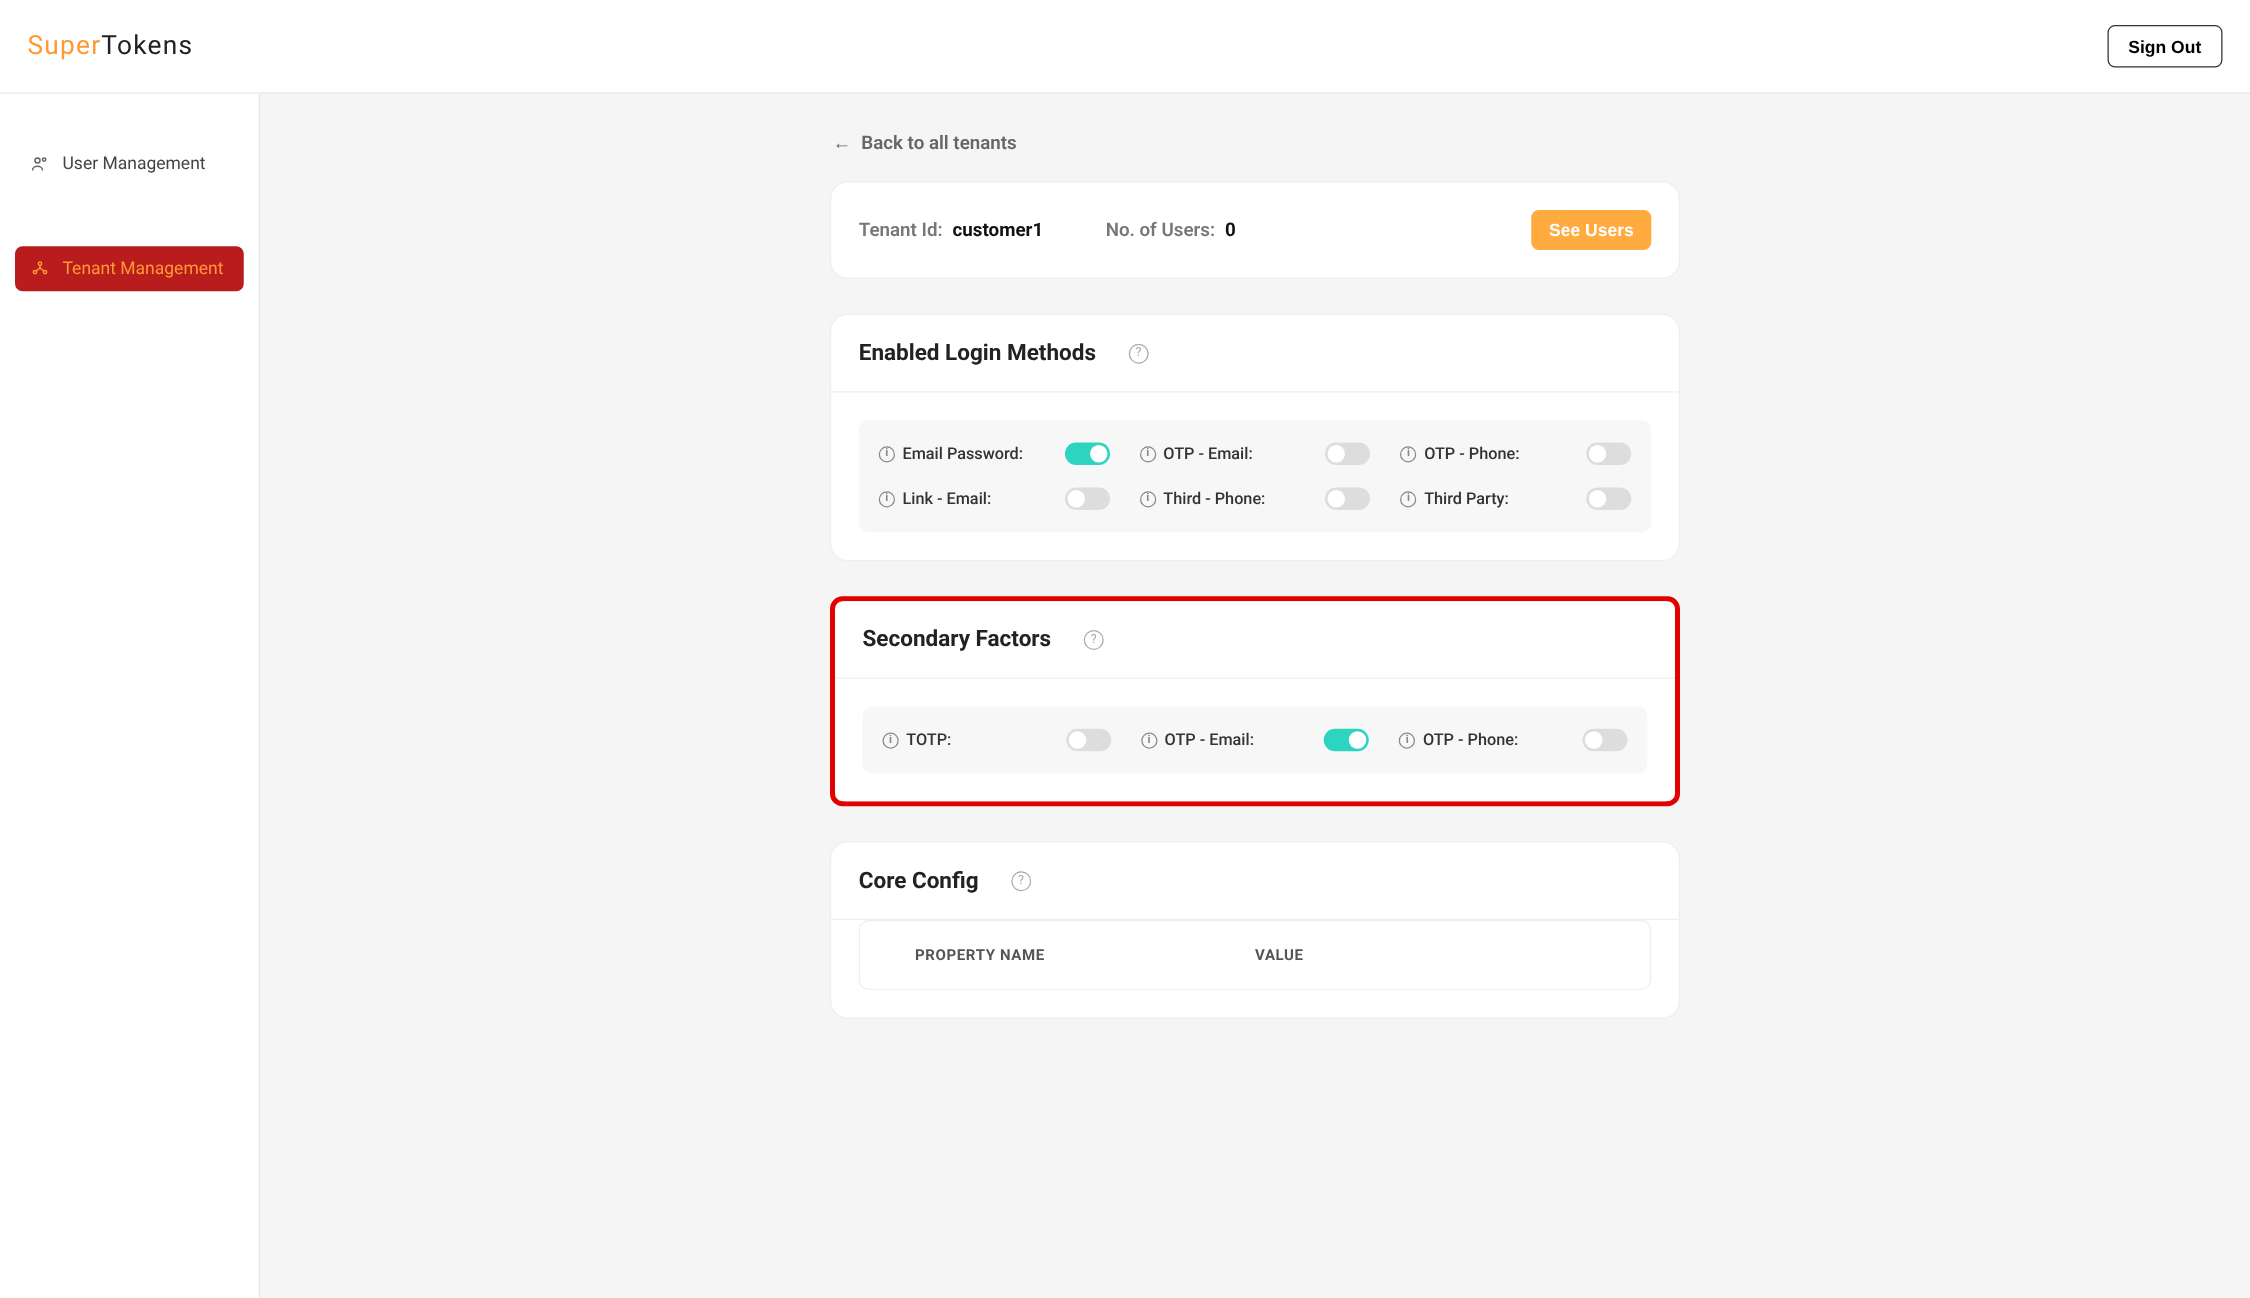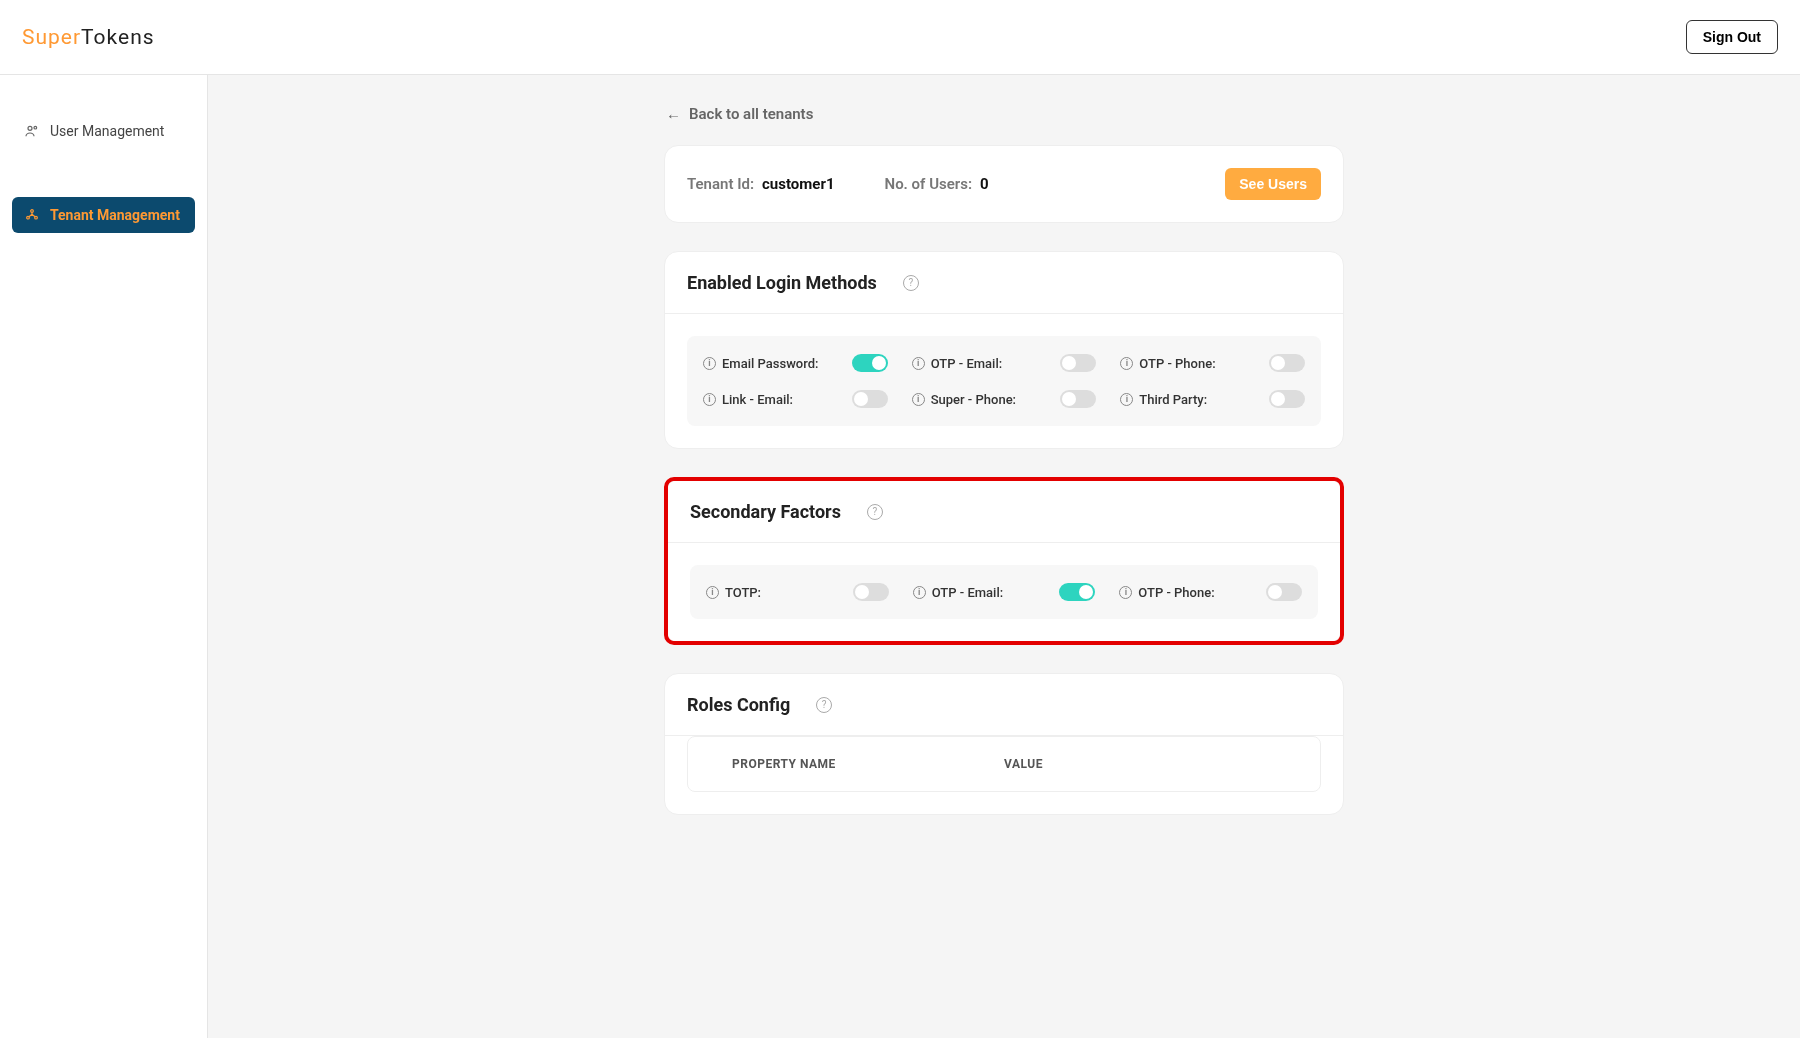--- a/index.html
+++ b/index.html
@@ -50,23 +50,23 @@
       align-items: center;
       gap: 10px;
       padding: 10px 12px;
       border-radius: 6px;
       font-size: 14px;
       color: #444;
       cursor: pointer;
       margin-bottom: 6px;
     }
     .sidebar-item.active {
-      background: #0c4a6e;
+      background: #b91c1c;
       color: #ff9933;
-      font-weight: 700;
+      font-weight: 400;
       margin-top: 48px;
     }
     .sidebar-icon { width: 16px; height: 16px; display:flex; align-items:center; justify-content:center; }
     .sidebar-icon svg { stroke: #666; }
     .sidebar-item.active .sidebar-icon svg { stroke: #ff9933; }
     .main {
       flex: 1;
       padding: 30px 60px 40px 60px;
       display: flex;
       justify-content: center;
@@ -285,21 +285,21 @@
             <div class="toggle-row">
               <span class="toggle-label-group">
                 <span class="info-circle">i</span>
                 <span>Link - Email:</span>
               </span>
               <div class="toggle"></div>
             </div>
             <div class="toggle-row">
               <span class="toggle-label-group">
                 <span class="info-circle">i</span>
-                <span>Super - Phone:</span>
+                <span>Third - Phone:</span>
               </span>
               <div class="toggle"></div>
             </div>
             <div class="toggle-row">
               <span class="toggle-label-group">
                 <span class="info-circle">i</span>
                 <span>Third Party:</span>
               </span>
               <div class="toggle"></div>
             </div>
@@ -336,21 +336,21 @@
                 </span>
                 <div class="toggle"></div>
               </div>
             </div>
           </div>
         </div>
       </div>
 
       <div class="card">
         <div class="section-header">
-          <span class="section-title">Roles Config</span>
+          <span class="section-title">Core Config</span>
           <span class="help-icon">?</span>
         </div>
         <div class="config-table-wrap">
           <div class="config-table">
             <div class="config-table-header">
               <span>PROPERTY NAME</span>
               <span>VALUE</span>
             </div>
           </div>
         </div>

